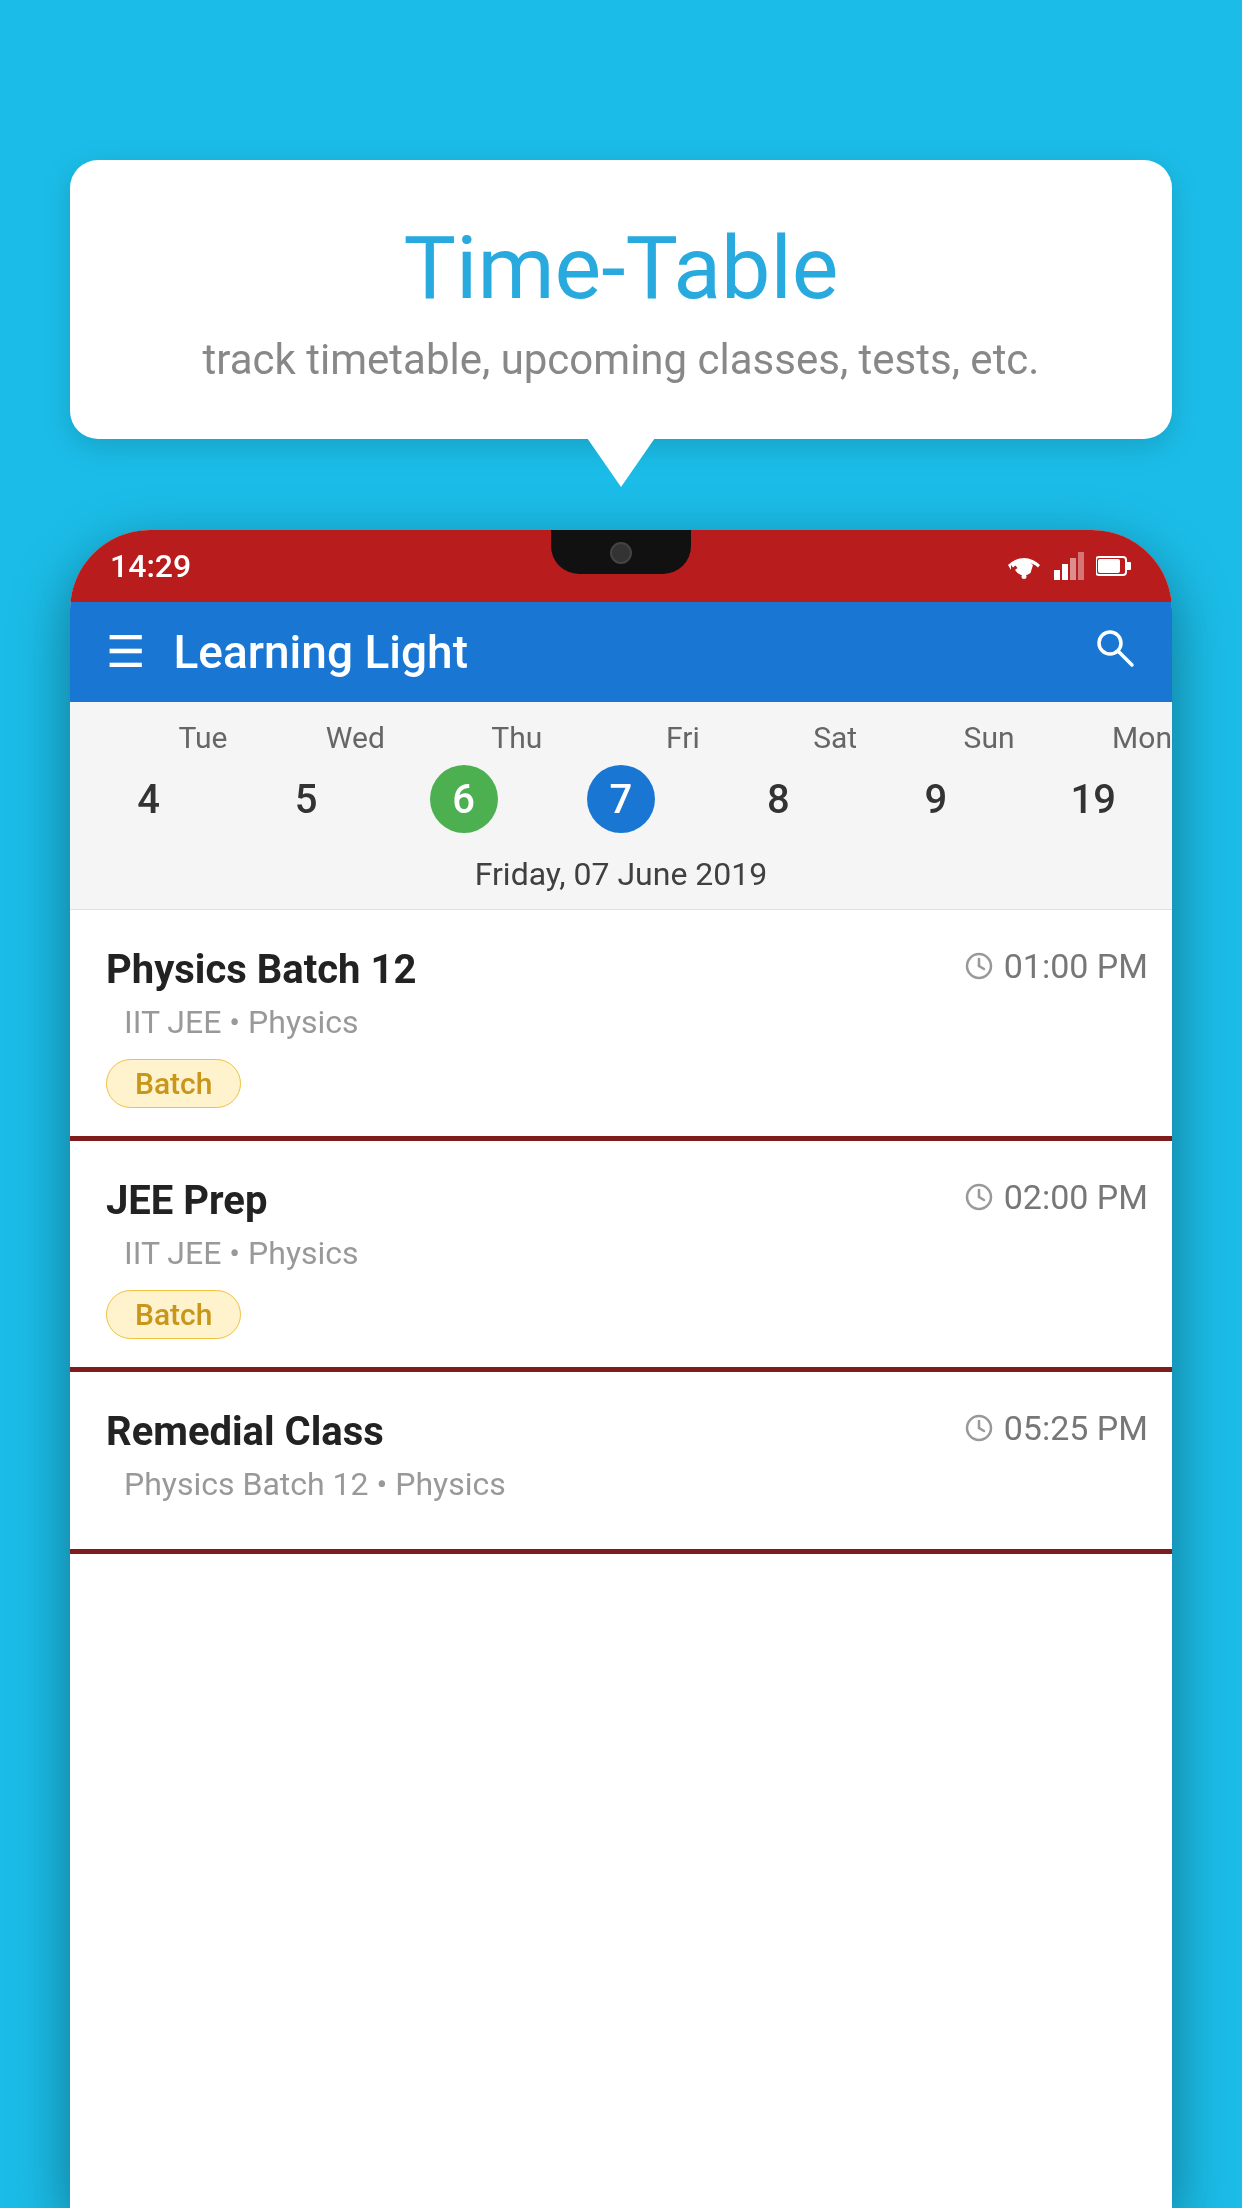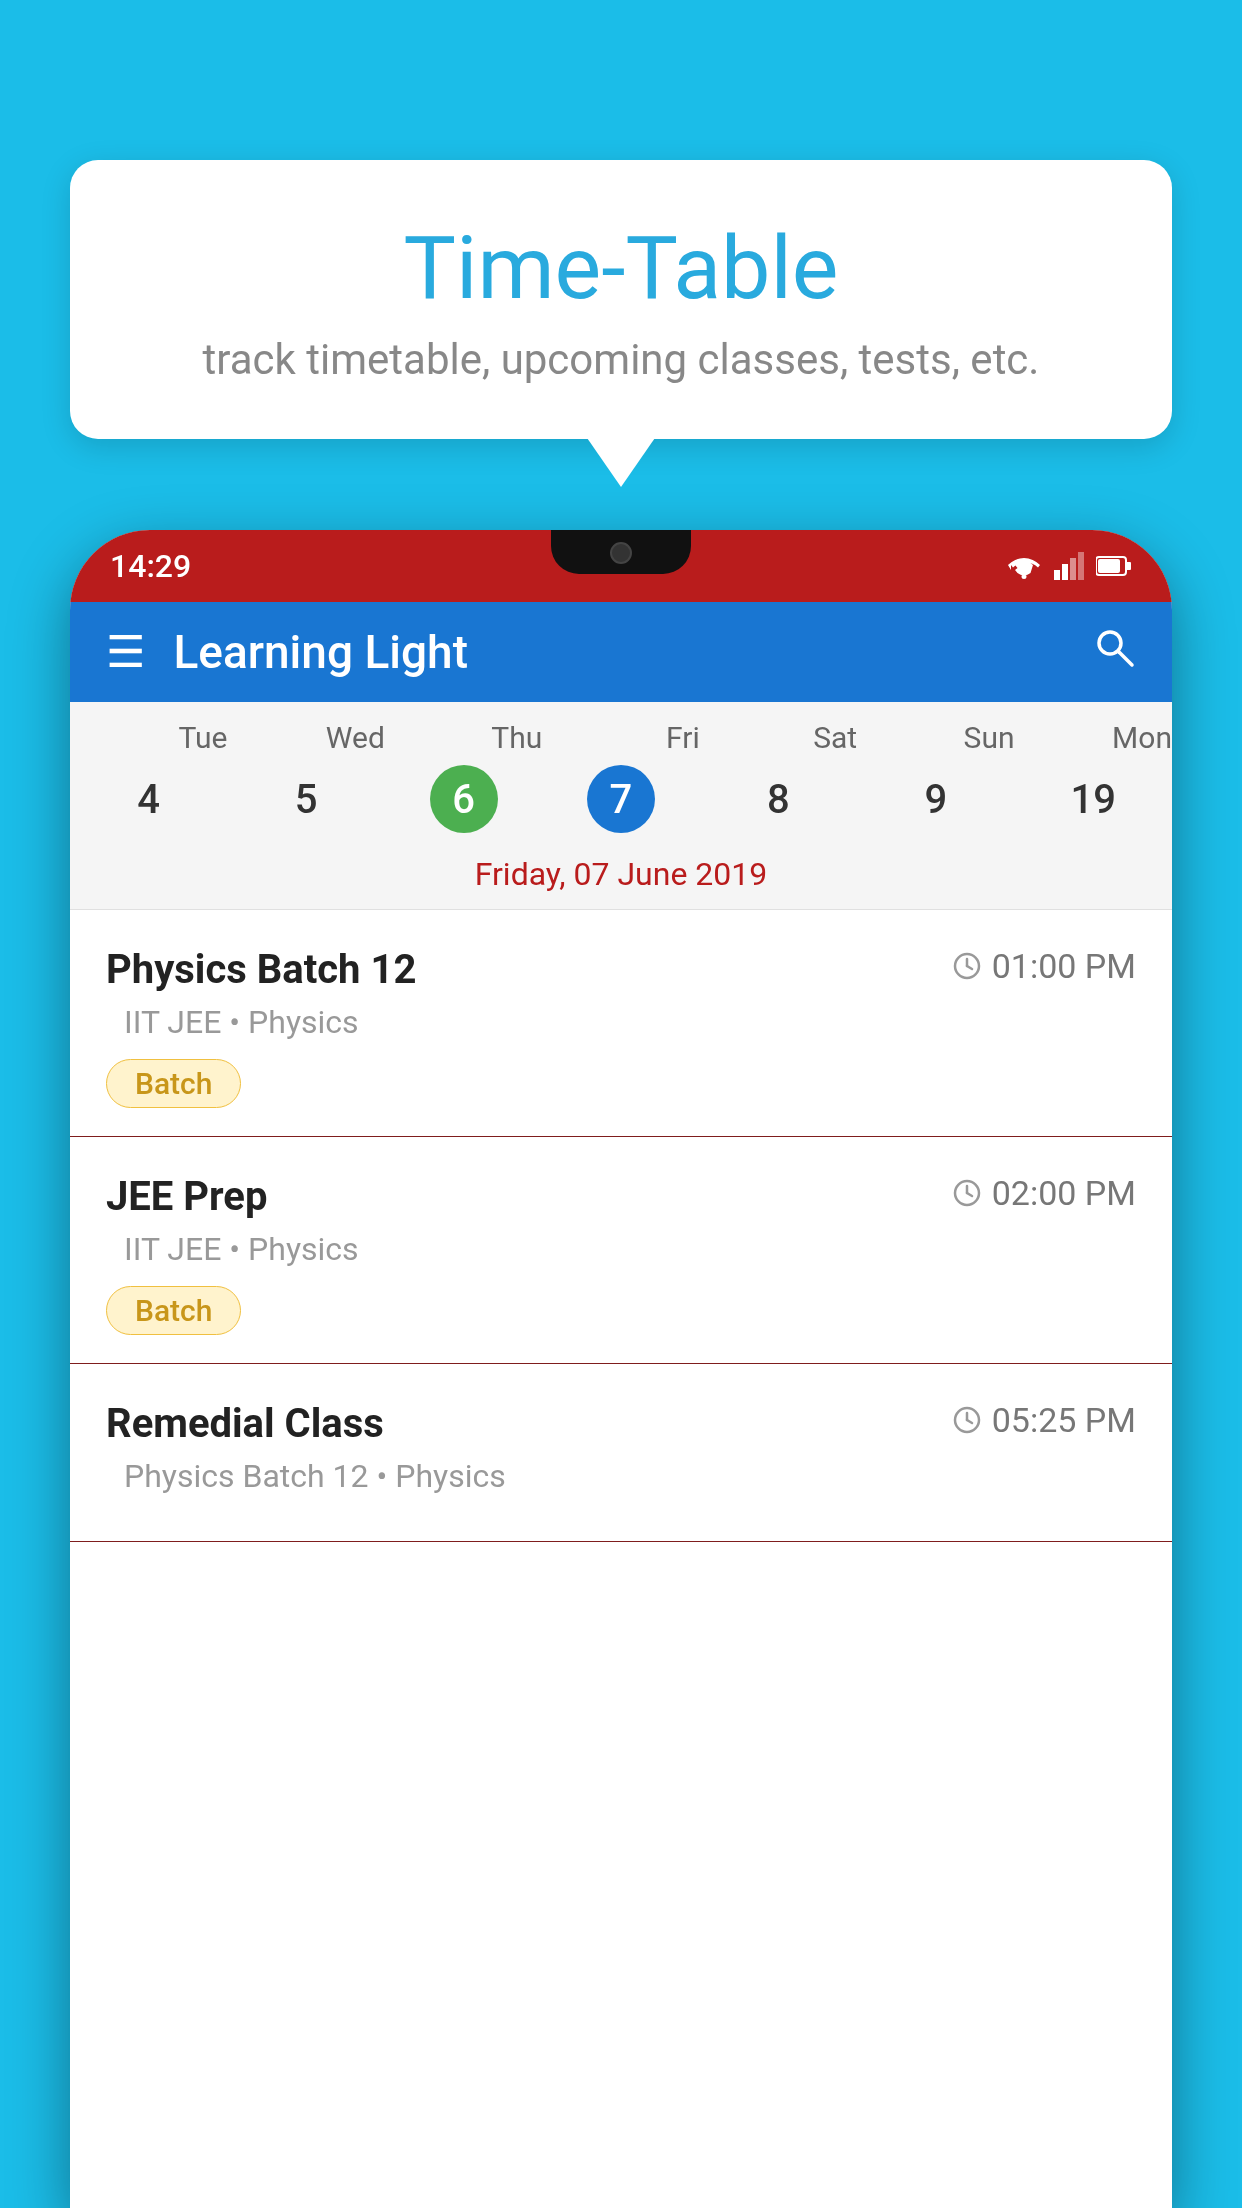--- a/index.html
+++ b/index.html
@@ -168,34 +168,34 @@
       background: #4CAF50;
       color: white;
     }
     .day-number.selected {
       background: #1976D2;
       color: white;
     }
     .selected-date-label {
       text-align: center;
       font-size: 32px;
-      color: #b91c1c;
+      color: #404040;
       padding: 14px 0 16px 0;
       background: #f5f5f5;
       border-bottom: 1px solid #e0e0e0;
     }
 
     
     .schedule-list {
       background: white;
       overflow: hidden;
     }
     .schedule-item {
-      padding: 36px 36px 28px 36px;
-      border-bottom: 1px solid #7f1d1d;
+      padding: 36px 24px 28px 36px;
+      border-bottom: 5px solid #7f1d1d;
       background: white;
     }
     .schedule-item-header {
       display: flex;
       justify-content: space-between;
       align-items: flex-start;
       margin-bottom: 10px;
     }
     .schedule-item-title {
       font-size: 40px;

